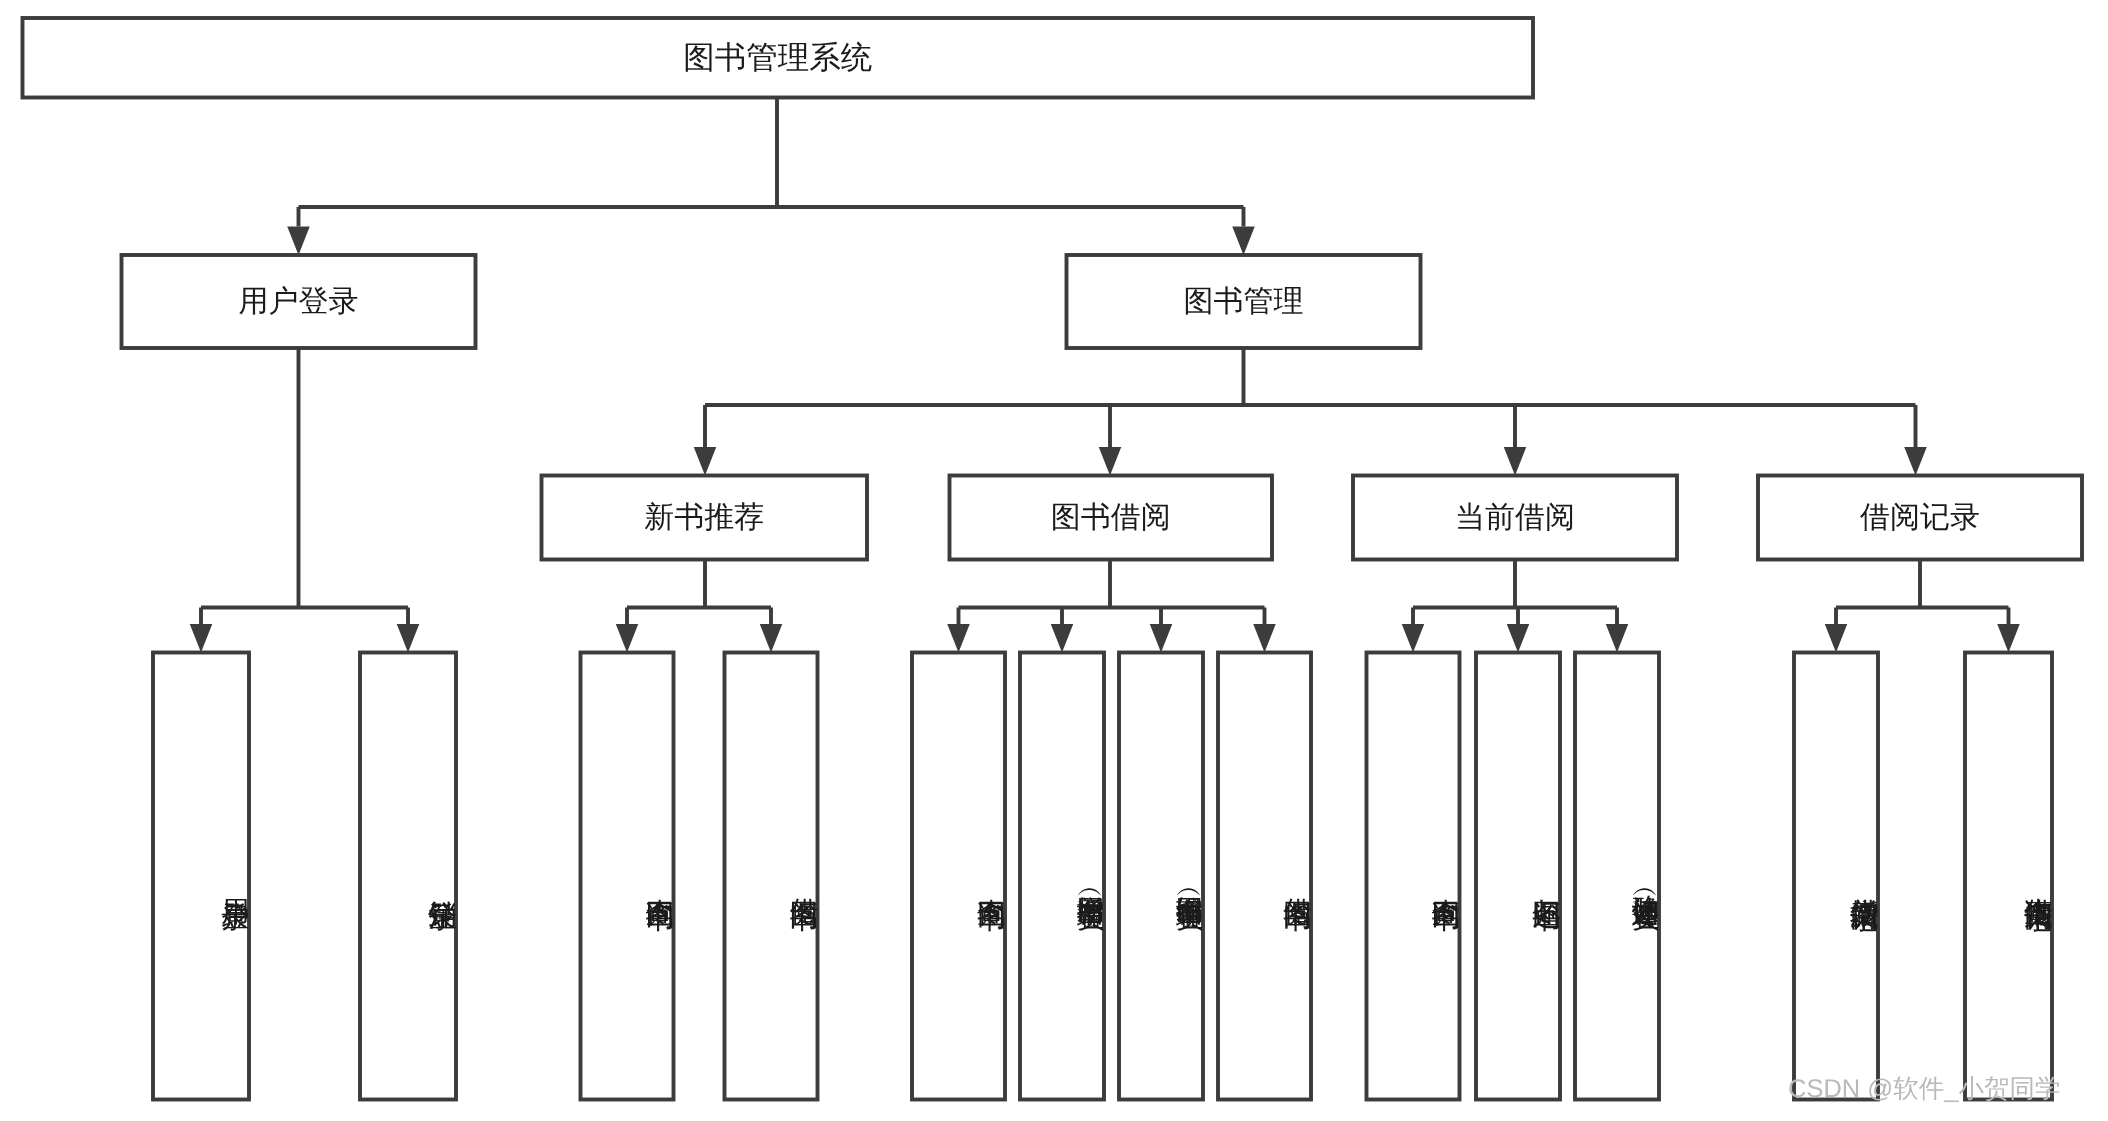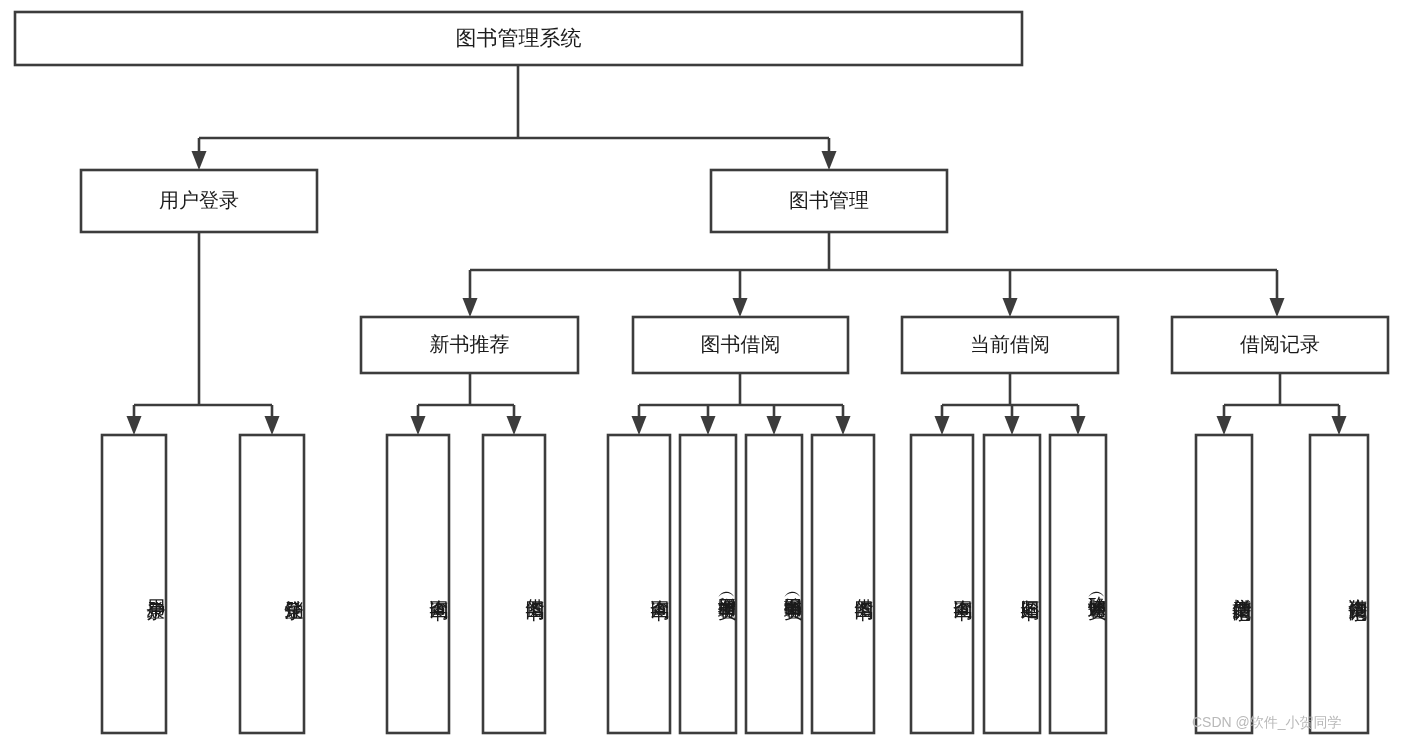--- a/index.html
+++ b/index.html
@@ -62,21 +62,21 @@
     letter-spacing: 1px;
     display: flex;
     align-items: flex-start;
     justify-content: center;
     white-space: nowrap;
     pointer-events: none;
   }
   .watermark {
     position: absolute;
     font-family: "Liberation Sans", "DejaVu Sans", sans-serif;
-    font-size: 14px;
+    font-size: 17px;
     color: #b9b9b9;
     white-space: nowrap;
     left: 1192px;
     top: 714px;
   }
 </style>
 </head>
 <body>
 
 <div id="diagram-root">

